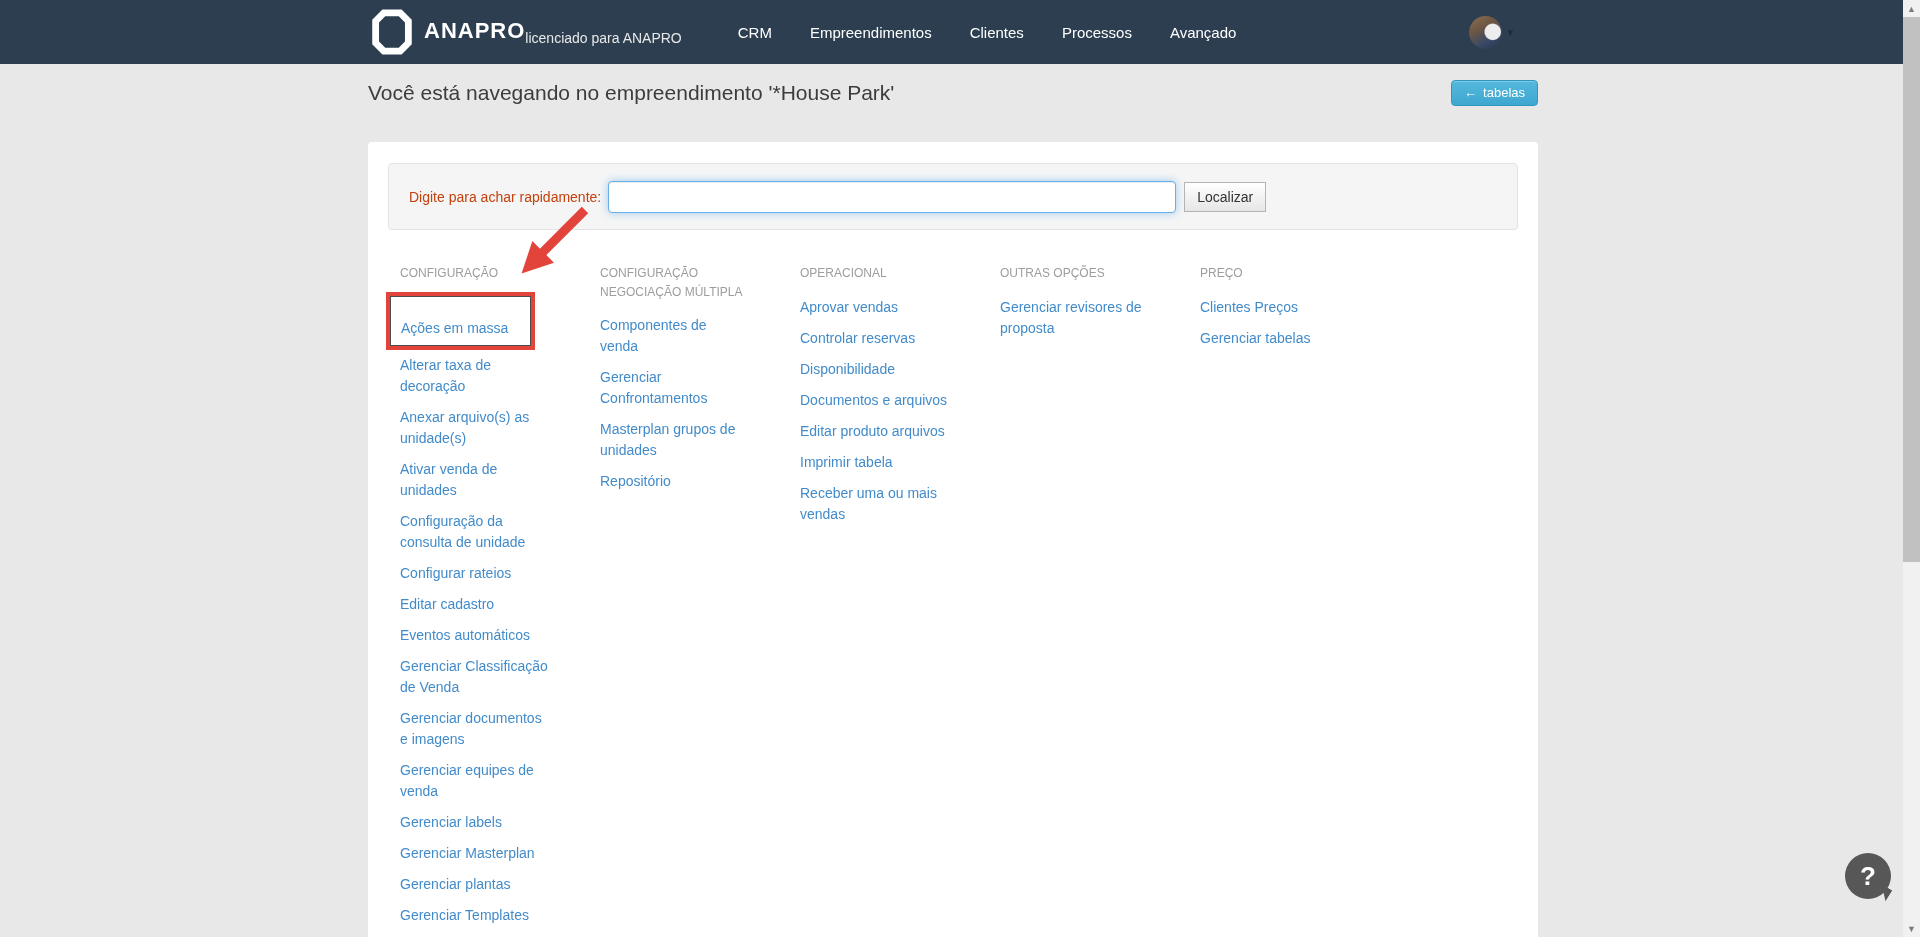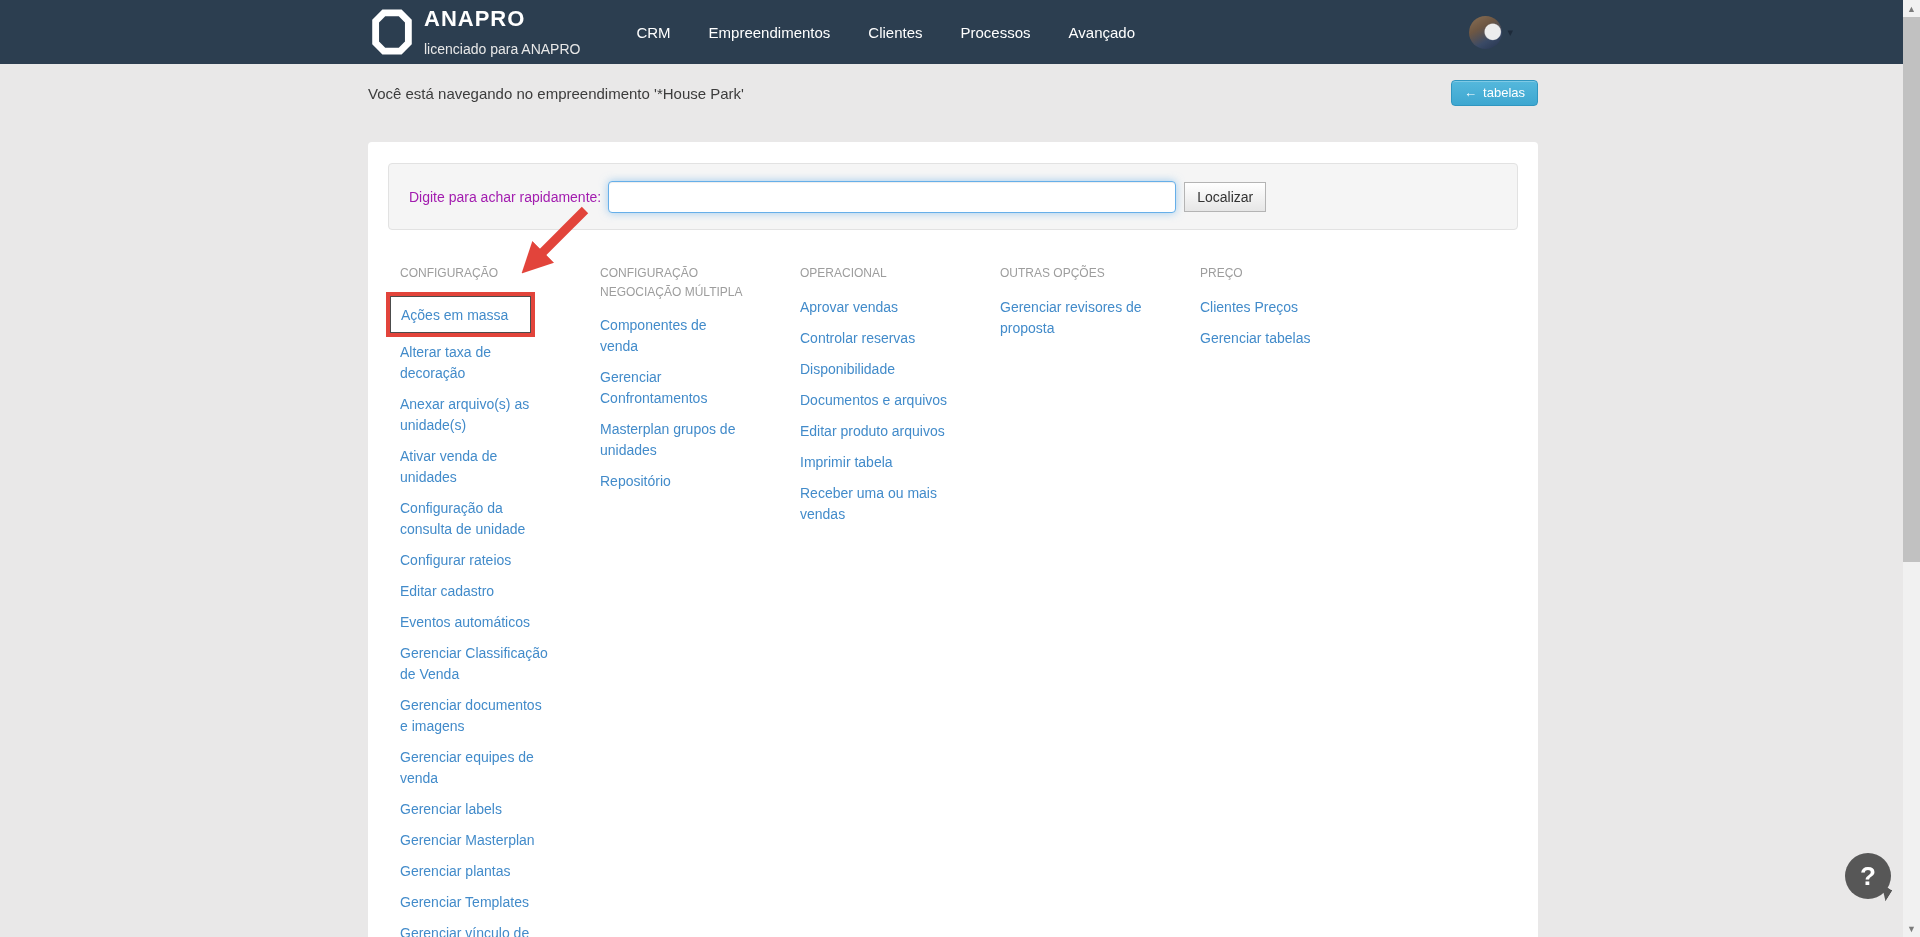--- a/index.html
+++ b/index.html
@@ -6,59 +6,59 @@
   html, body { width: 1920px; height: 937px; overflow: hidden; }
   body { font-family: "Liberation Sans", sans-serif; background: #e9e8e8; position: relative; }
 
   
   .navbar {
     position: absolute; top: 0; left: 0; width: 1903px; height: 64px;
     background: #2c3e50; display: flex; align-items: center;
   }
   .brand { display: flex; align-items: center; margin-left: 372px; gap: 12px; }
   .brand-logo { width: 40px; height: 46px; display: block; }
-  .brand-text { display: flex; flex-direction: column; line-height: 1.05; }
+  .brand-text { display: flex; flex-direction: row; line-height: 1.05; }
   .brand-title { color: #fff; font-weight: bold; font-size: 22px; letter-spacing: 1px; }
   .brand-sub { color: #e8e8e8; font-size: 14px; margin-top: 12px; text-align: center; }
   .nav-items { display: flex; margin-left: 56px; gap: 38px; }
   .nav-item { color: #ffffff; font-size: 15px; cursor: pointer; white-space: nowrap; }
   .user-menu { margin-left: auto; margin-right: 390px; display: flex; align-items: center; gap: 5px; cursor: pointer; }
   .avatar {
     width: 33px; height: 33px; border-radius: 50%;
     background:
       radial-gradient(circle at 72% 48%, rgba(245,245,245,.95) 0 26%, rgba(245,245,245,0) 30%),
       linear-gradient(150deg, #8a7055 0%, #6e5743 35%, #3a4a66 68%, #25334e 100%);
   }
   .user-chevron { color: #1d2a3a; font-size: 11px; }
 
   
   .heading-row {
     position: absolute; top: 72px; left: 368px; width: 1170px; height: 42px;
     display: flex; align-items: center; justify-content: space-between;
   }
-  .page-heading { font-size: 15px; color: #3c3c3c; }
+  .page-heading { font-size: 21px; color: #3c3c3c; }
   .btn-return {
     display: inline-flex; align-items: center; gap: 6px;
     font-size: 13px; color: #fff; padding: 4px 12px 5px 12px;
     background: linear-gradient(#55b8dc, #3ea7d0);
     border: 1px solid #3096c0; border-radius: 4px; cursor: pointer;
     box-shadow: inset 0 1px 0 rgba(255,255,255,.25);
   }
 
   
   .card {
     position: absolute; top: 142px; left: 368px; width: 1170px; height: 795px;
     background: #ffffff; border-radius: 4px 4px 0 0;
   }
   .search-well {
     margin: 21px 20px 0 20px; height: 67px;
     background: #f5f5f5; border: 1px solid #e2e2e2; border-radius: 4px;
     display: flex; align-items: center; padding: 0 20px;
   }
-  .search-label { font-size: 14px; color: #a21caf; white-space: nowrap; }
+  .search-label { font-size: 14px; color: #c2410c; white-space: nowrap; }
   .search-input {
     width: 568px; height: 32px; margin-left: 7px; padding: 0 10px;
     font-size: 14px; font-family: "Liberation Sans", sans-serif;
     border: 1px solid #66afe9; border-radius: 4px; outline: none;
     box-shadow: inset 0 1px 1px rgba(0,0,0,.075), 0 0 8px rgba(102,175,233,.6);
   }
   .btn-localizar {
     margin-left: 8px; padding: 6px 12px; font-size: 14px; color: #333;
     font-family: "Liberation Sans", sans-serif;
     background: linear-gradient(#ffffff, #e6e6e6);
@@ -72,21 +72,21 @@
     display: block; width: 165px; color: #9d9d9d; font-size: 12px; font-weight: normal;
     line-height: 1.55; margin-bottom: 14px; text-transform: uppercase;
   }
   .menu-link {
     display: block; max-width: 148px; color: #428bca; font-size: 14px;
     line-height: 1.5; margin-bottom: 10px; text-decoration: none; cursor: pointer;
   }
 
   
   .hl-box { display: inline-block; border: 4px solid #e2443b; margin: -5px 0 5px -14px; background: #fff; }
-  .hl-inner { display: inline-block; border: 1px solid #4c4c4c; padding: 8px 22px 6px 10px; }
+  .hl-inner { display: inline-block; border: 1px solid #4c4c4c; padding: 21px 22px 6px 10px; }
   .hl-inner .menu-link { margin-bottom: 0; max-width: none; }
 
   .annotation-arrow { position: absolute; left: 505px; top: 180px; pointer-events: none; }
 
   
   .help-btn {
     position: absolute; left: 1845px; top: 853px; width: 46px; height: 46px;
     background: #575757; border-radius: 50%; color: #fff; cursor: pointer;
     display: flex; align-items: center; justify-content: center;
     font-size: 26px; font-weight: bold;

